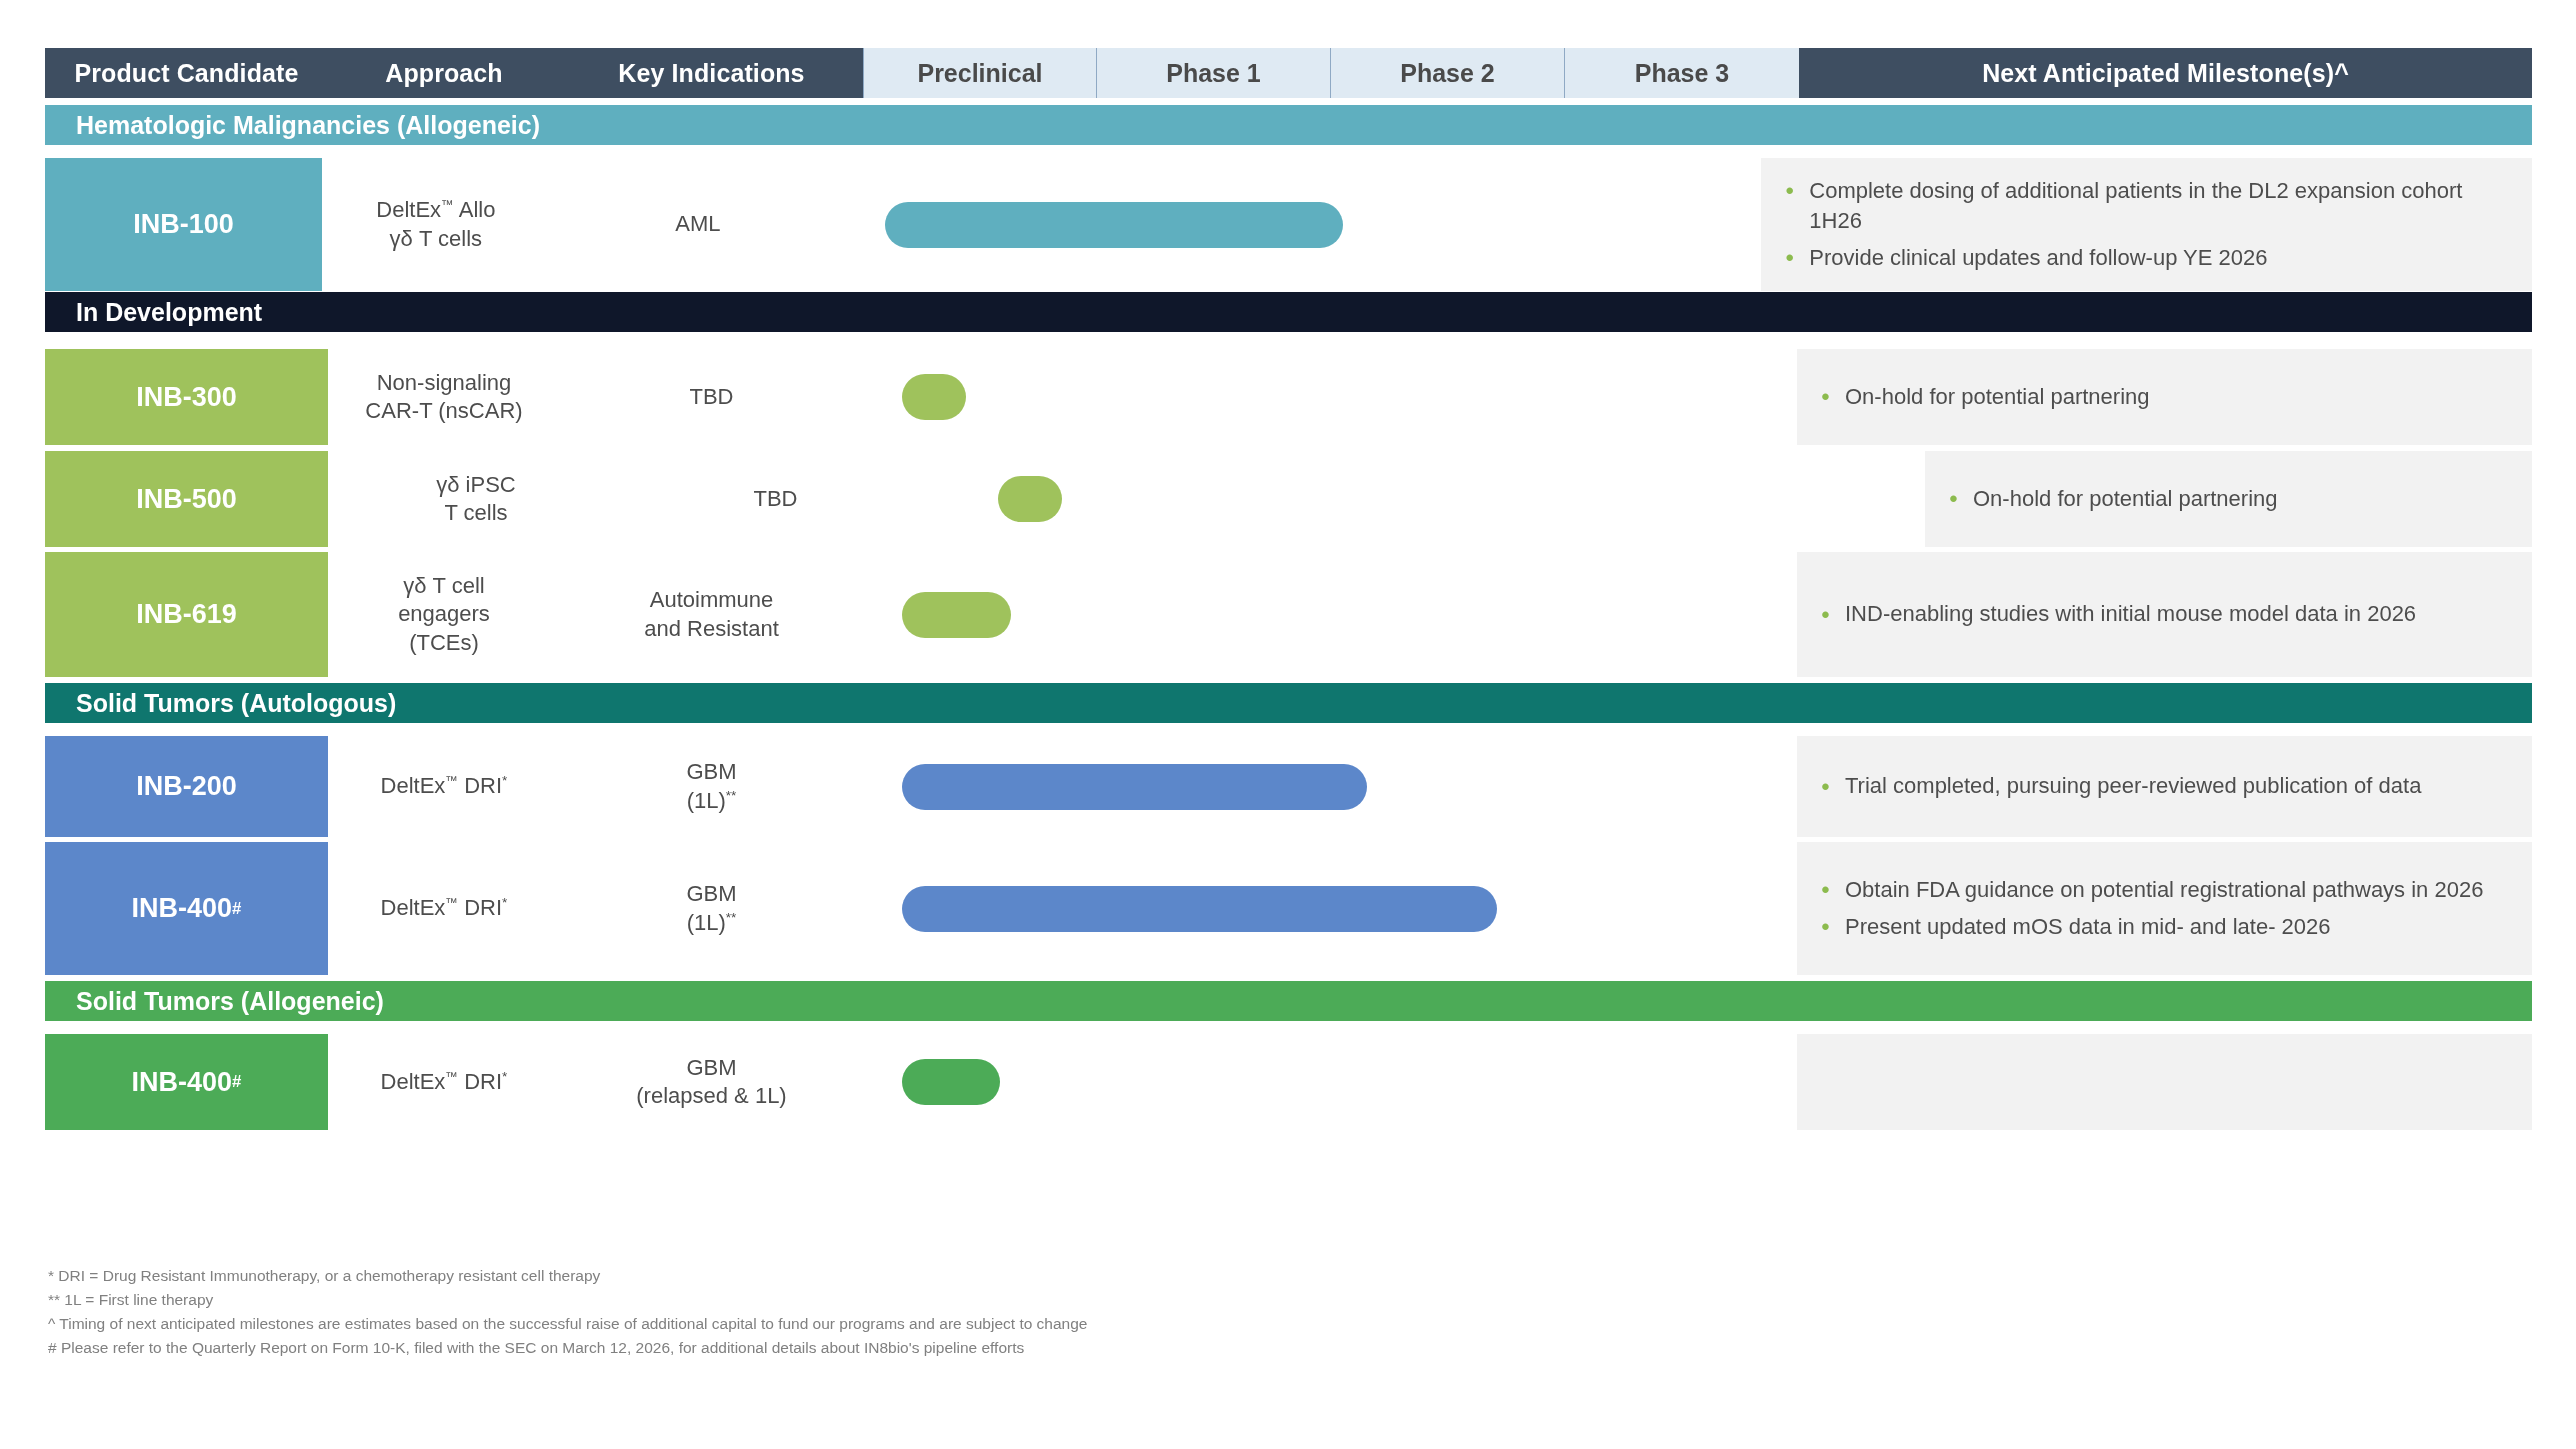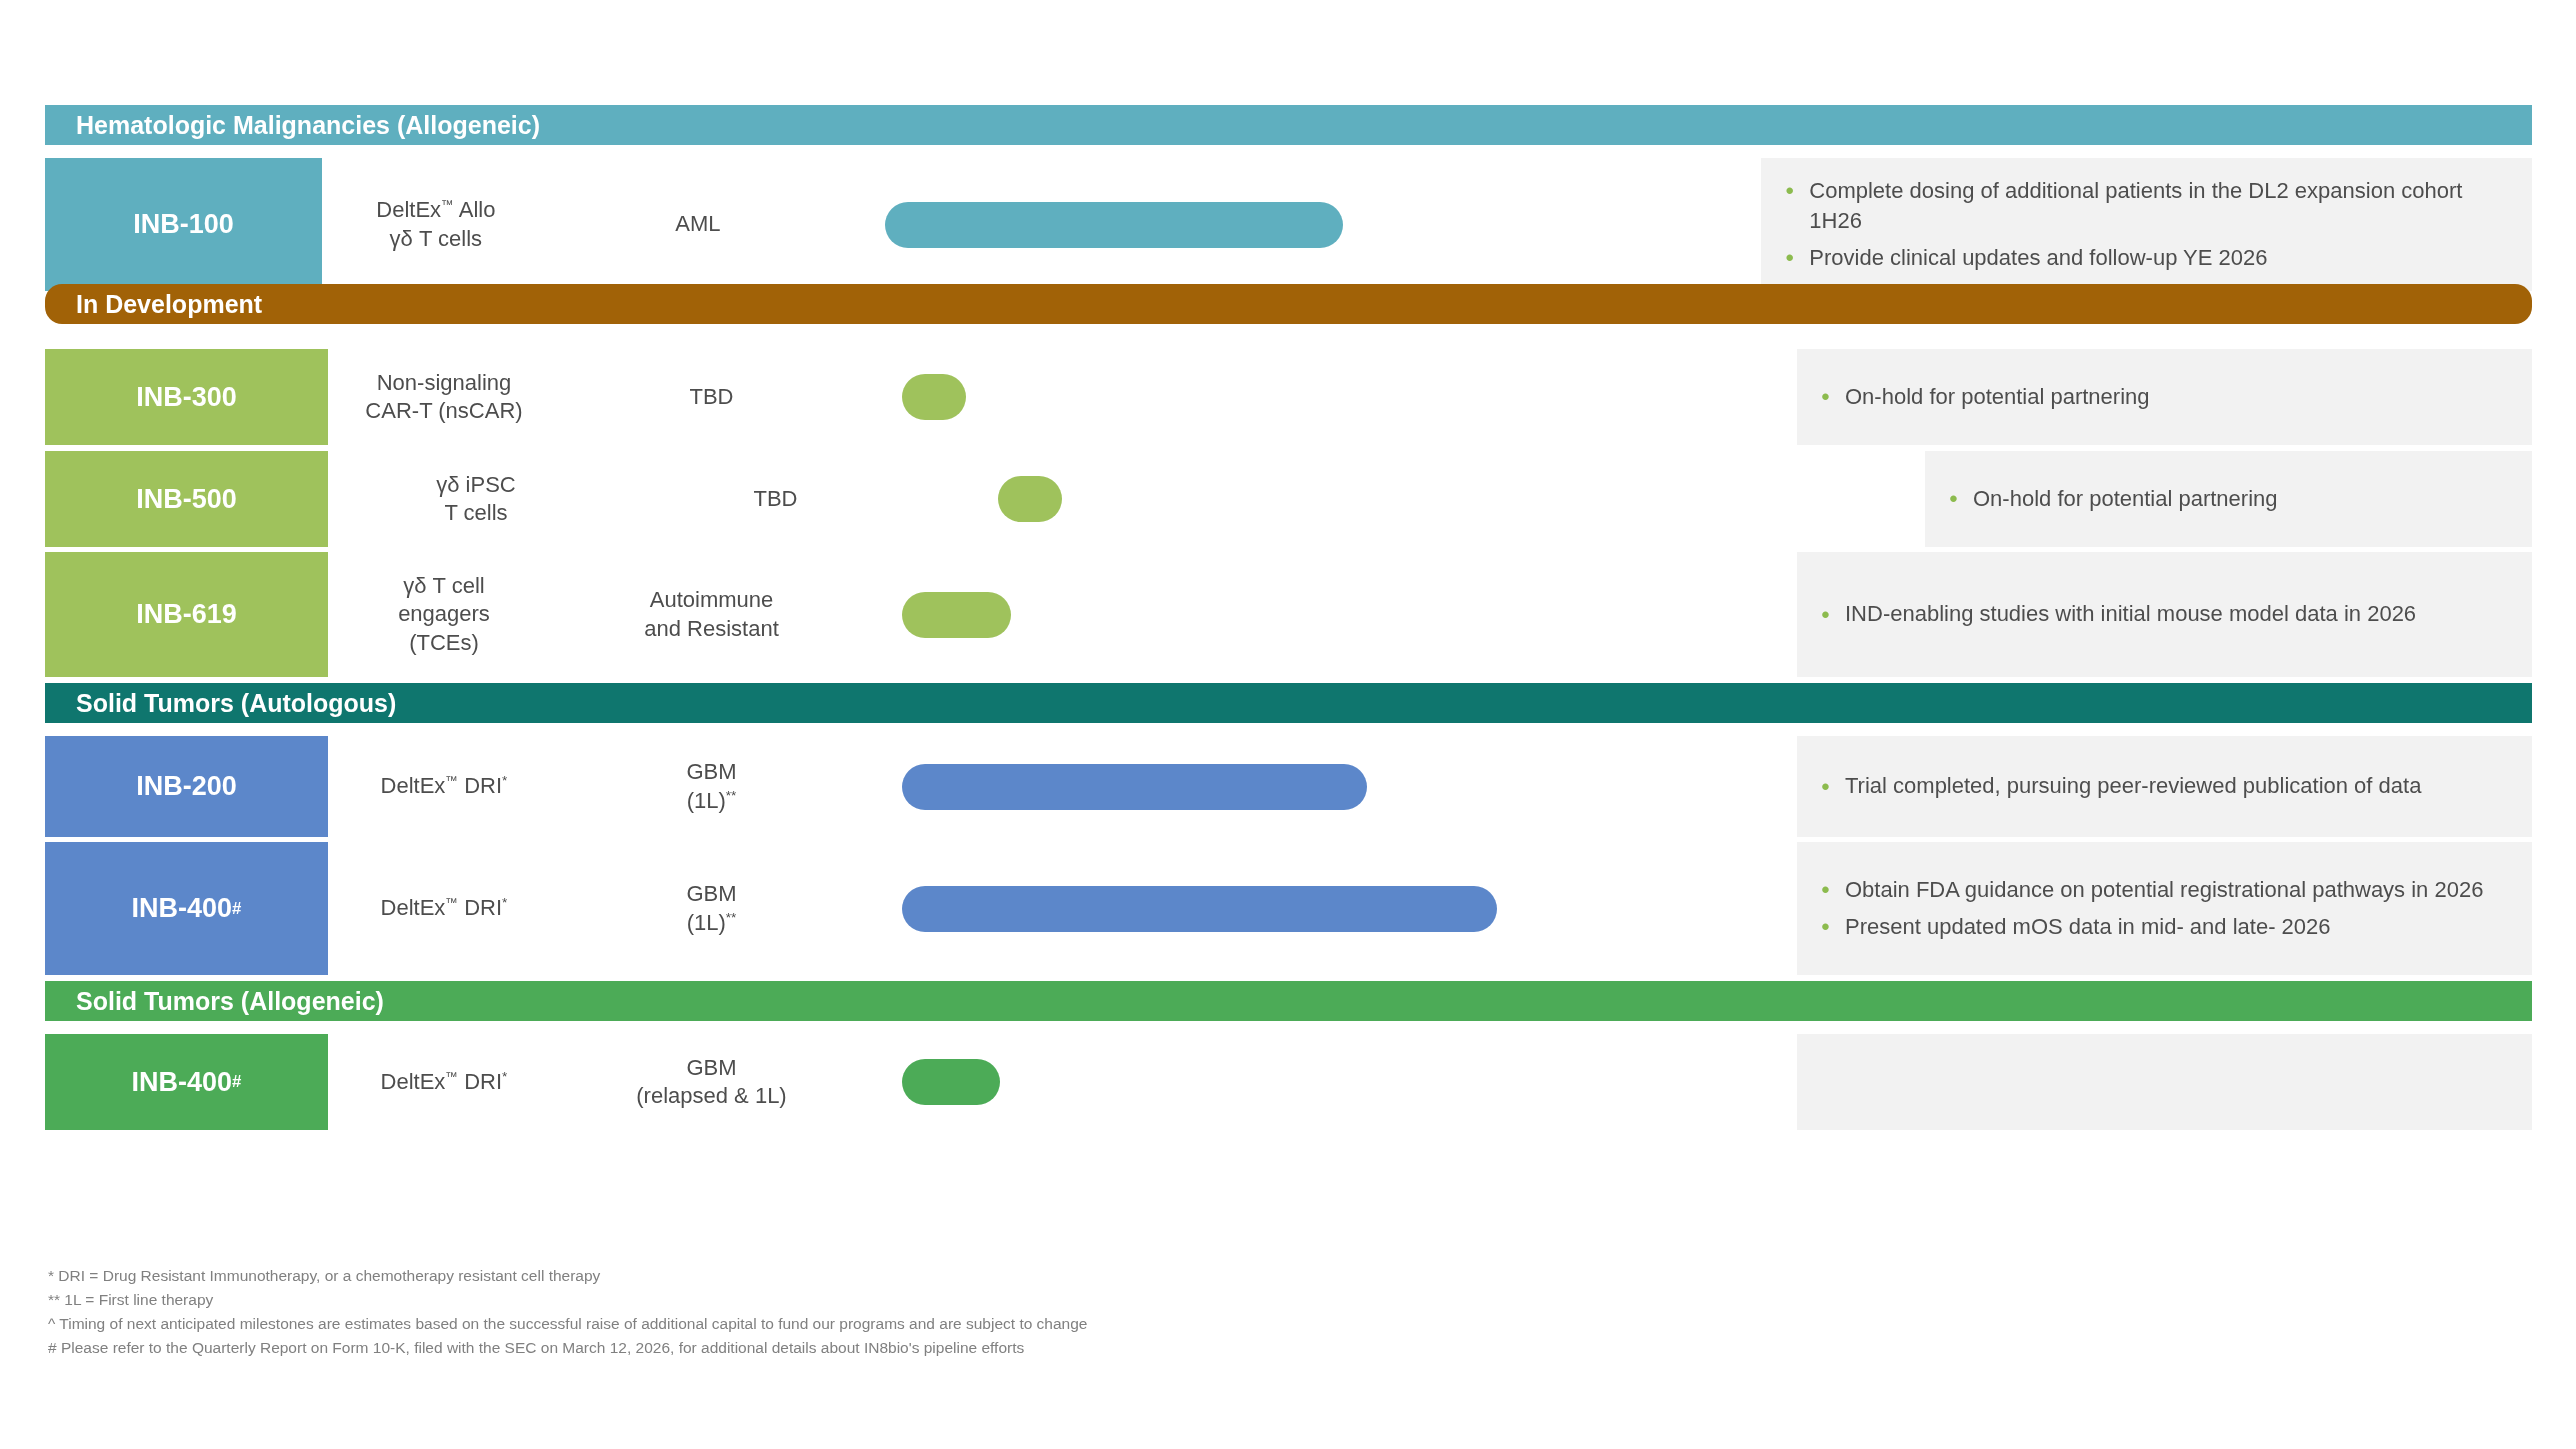--- a/index.html
+++ b/index.html
@@ -175,20 +175,30 @@
     font-size: 15.5px;
     line-height: 1.55;
     white-space: nowrap;
   }
 </style>
 </head>
 <body>
 
 <div id="pipeline">
 
+  <div class="header-row" id="header-row">
+      <div class="hdr-dark col-candidate">Product Candidate</div>
+      <div class="hdr-dark col-approach">Approach</div>
+      <div class="hdr-dark col-indication">Key Indications</div>
+      <div class="hdr-phase col-phase first">Preclinical</div>
+      <div class="hdr-phase col-phase">Phase 1</div>
+      <div class="hdr-phase col-phase">Phase 2</div>
+      <div class="hdr-phase col-phase last">Phase 3</div>
+      <div class="hdr-dark col-milestone">Next Anticipated Milestone(s)^</div>
+    </div>
 
   <div id="sections-host">
       <div class="band" style="top: 105px; background: rgb(95, 175, 191);">Hematologic Malignancies (Allogeneic)</div>
       <div class="row" style="top: 158px; height: 133px;">
         <div class="cell-candidate" style="background: rgb(95, 175, 191);">
           <span>INB-100</span>
         </div>
         <div class="cell-approach">
           <div><span>DeltEx<span class="tm">™</span> Allo</span><br><span>γδ T cells</span></div>
         </div>
@@ -198,21 +208,21 @@
         <div class="cell-phases">
           <div class="bar" style="background: rgb(95, 175, 191); left: 39px; width: 458px;"></div>
         </div>
         <div class="cell-milestone">
           <ul class="ms-list">
             <li class="ms-item">Complete dosing of additional patients in the DL2 expansion cohort 1H26</li>
             <li class="ms-item">Provide clinical updates and follow-up YE 2026</li>
           </ul>
         </div>
       </div>
-      <div class="band" style="top: 284px; background: #a16207; border-radius: 17px;">In Development</div>
+      <div class="band" style="top: 292px; background: #0f172a;">In Development</div>
       <div class="row" style="top: 349px; height: 96px;">
         <div class="cell-candidate" style="background: rgb(159, 194, 92);">
           <span>INB-300</span>
         </div>
         <div class="cell-approach">
           <div><span>Non-signaling</span><br><span>CAR-T (nsCAR)</span></div>
         </div>
         <div class="cell-indication">
           <div><span>TBD</span></div>
         </div>

